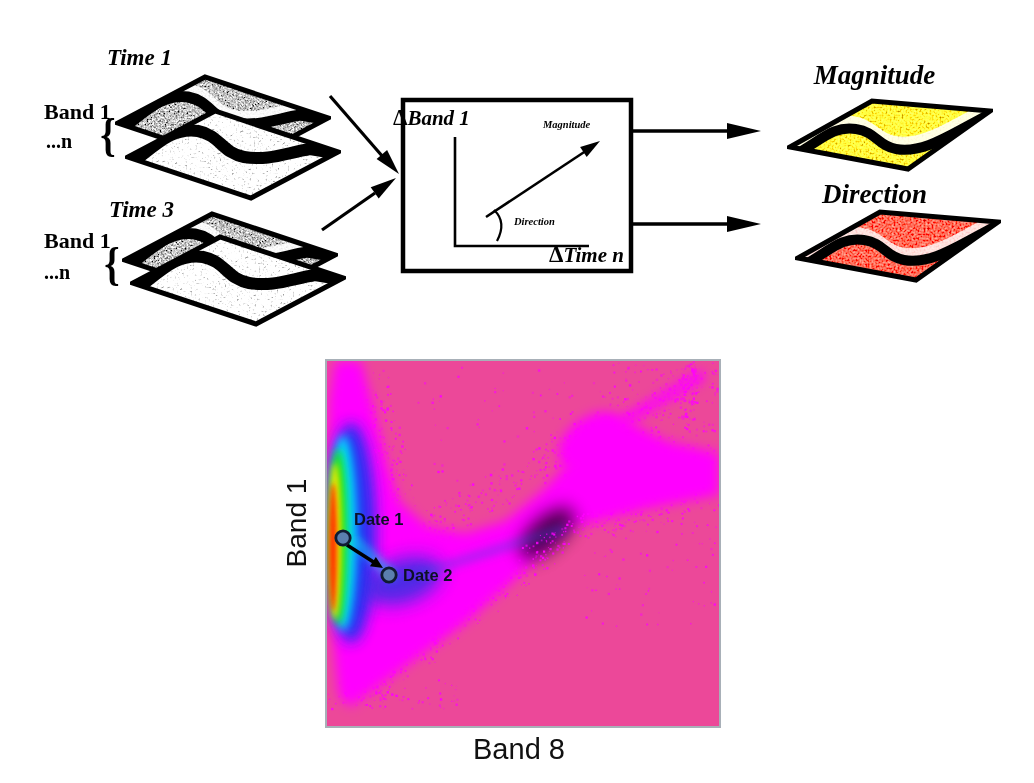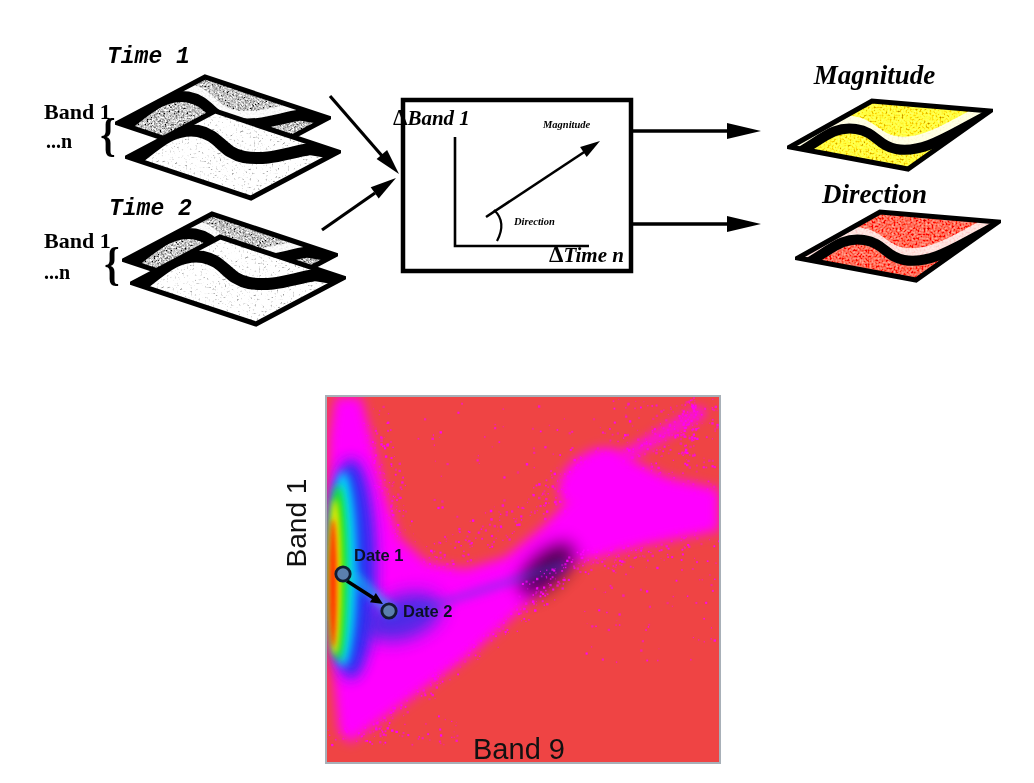--- a/index.html
+++ b/index.html
@@ -1,32 +1,32 @@
 <!DOCTYPE html>
 <html><head>
 <meta charset="utf-8">
 <style>
   html,body{margin:0;padding:0;background:#fff;}
   .canvas{position:relative;width:1034px;height:783px;background:#fff;overflow:hidden;
           font-family:"Liberation Serif",serif;color:#000;}
   .abs{position:absolute;white-space:nowrap;line-height:1;}
   .z2{z-index:3;}
   .bi{font-style:italic;font-weight:bold;font-family:"Liberation Serif",serif;}
-  .time-title{font-size:23px;font-family:Liberation Mono, monospace;}
+  .time-title{font-size:23px;}
   .band-lbl{font-weight:bold;font-size:22px;font-family:"Liberation Serif",serif;}
   .band-more{font-weight:bold;font-size:20px;}
   .brace{font-weight:bold;font-size:46px;transform:scaleX(.85);}
   .axis-box-lbl{font-size:21px;}
   .axis-box-lbl .delta{font-style:normal;font-weight:bold;font-size:23px;}
   .mini-lbl{font-size:10.5px;}
   .out-title{font-size:27px;width:205px;text-align:center;}
   .sheet{position:absolute;z-index:1;}
   .conn{position:absolute;left:0;top:0;z-index:2;pointer-events:none;}
   .plot-frame{position:absolute;left:325px;top:359px;width:392px;height:365px;
-              background:#ef4444;border:2px solid #a8b0b8;z-index:1;margin-top:36px;}
+              background:#ec4899;border:2px solid #a8b0b8;z-index:1;}
   .plot-xlabel{font-family:"Liberation Sans",sans-serif;font-size:29px;color:#111;
                width:180px;text-align:center;}
   .plot-ylabel{font-family:"Liberation Sans",sans-serif;font-size:28px;color:#111;
                width:160px;height:36px;text-align:center;transform:rotate(-90deg);}
 </style>
 </head>
 <body>
 
 <div class="canvas">
 
@@ -55,21 +55,21 @@
         <feColorMatrix type="matrix" values="1.7 1.7 1.7 0 -0.8  0.5 0.5 0.5 0 -0.6  0.4 0.4 0.4 0 -0.5  0 0 0 0 1"></feColorMatrix>
         </filter>
     </defs>
   </svg>
 
   <div class="abs z2 bi time-title" style="left:107px;top:46px">Time 1</div>
   <div class="abs z2 band-lbl" style="left:44px;top:101px">Band 1</div>
   <div class="abs z2 band-more" style="left:46px;top:131px">...n</div>
   <div class="abs z2 brace" style="left:99px;top:112px">{</div>
 
-  <div class="abs z2 bi time-title" style="left:109px;top:198px">Time 2</div>
+  <div class="abs z2 bi time-title" style="left:109px;top:198px">Time 3</div>
   <div class="abs z2 band-lbl" style="left:44px;top:230px">Band 1</div>
   <div class="abs z2 band-more" style="left:44px;top:262px">...n</div>
   <div class="abs z2 brace" style="left:103px;top:241px">{</div>
 
   <svg class="sheet" style="left:115px;top:74px" width="216" height="93">
     <g transform="translate(3,3)">
       <g clip-path="url(#clip1)">
         <rect x="-5" y="-5" width="222" height="100" fill="#777" filter="url(#texDark)"></rect>
         <path d="M 4,46 C 28,28 44,10 70,14 C 92,18 94,36 116,40 C 140,44 158,36 182,32 L 206,36" stroke="#fff" stroke-width="14" fill="none" opacity="0.9"></path>
         <path d="M 4,52 C 28,34 44,16 70,20 C 92,24 94,42 116,46 C 140,50 158,42 182,38 L 206,42" stroke="#000" stroke-width="11" fill="none"></path>
@@ -1469,15 +1469,15 @@
         <rect x="349.9" y="32.5" width="2.4" height="2.4" fill="#ff00ff" opacity="0.47"></rect>
         <rect x="364.9" y="33.5" width="1.1" height="1.1" fill="#ff00ff" opacity="0.58"></rect>
         <line x1="20" y1="184" x2="48.415733661690744" y2="202.1544965060802" stroke="#000" stroke-width="3.6"></line>
         <polygon points="56,207 42.92650385819222,205.17415810374038 48.84878590631642,195.90449924580682" fill="#000"></polygon>
         <circle cx="16" cy="177" r="7.2" fill="#5b7fae" stroke="#101c33" stroke-width="2.8"></circle>
         <text x="27" y="164" fill="#0c1026" style="font:bold 16.5px &quot;Liberation Sans&quot;,sans-serif">Date 1</text>
         <circle cx="62" cy="214" r="7.2" fill="#5b7fae" stroke="#101c33" stroke-width="2.8"></circle>
         <text x="76" y="220" fill="#0c1026" style="font:bold 16.5px &quot;Liberation Sans&quot;,sans-serif">Date 2</text>
       </svg></div>
   <div class="abs z2 plot-ylabel" style="left:221px;top:505px">Band 1</div>
-  <div class="abs z2 plot-xlabel" style="left:429px;top:735px">Band 9</div>
+  <div class="abs z2 plot-xlabel" style="left:429px;top:735px">Band 8</div>
 
 </div>
 
 </body></html>

